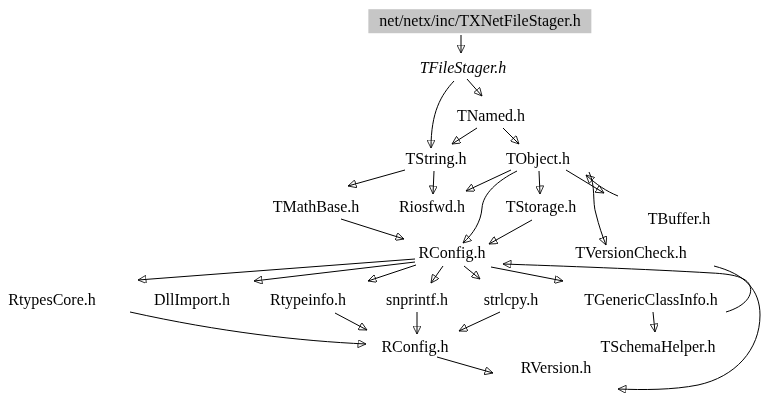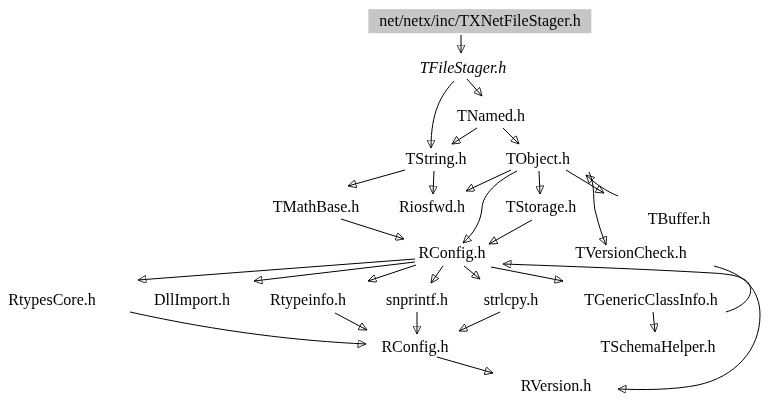--- a/index.html
+++ b/index.html
@@ -97,15 +97,15 @@
       <div class="node" style="left: 452px; top: 253px;">RConfig.h</div>
       <div class="node" style="left: 631px; top: 253px;">TVersionCheck.h</div>
       <div class="node" style="left: 52px; top: 300px;">RtypesCore.h</div>
       <div class="node" style="left: 192px; top: 300px;">DllImport.h</div>
       <div class="node" style="left: 308px; top: 300px;">Rtypeinfo.h</div>
       <div class="node" style="left: 417px; top: 300px;">snprintf.h</div>
       <div class="node" style="left: 511px; top: 300px;">strlcpy.h</div>
       <div class="node" style="left: 651px; top: 300px;">TGenericClassInfo.h</div>
       <div class="node" style="left: 415px; top: 347px;">RConfig.h</div>
       <div class="node" style="left: 658px; top: 347px;">TSchemaHelper.h</div>
-      <div class="node" style="left: 556px; top: 386px;">RVersion.h</div>
+      <div class="node" style="left: 556px; top: 368px;">RVersion.h</div>
     </div>
 </div>
 
 </body></html>

